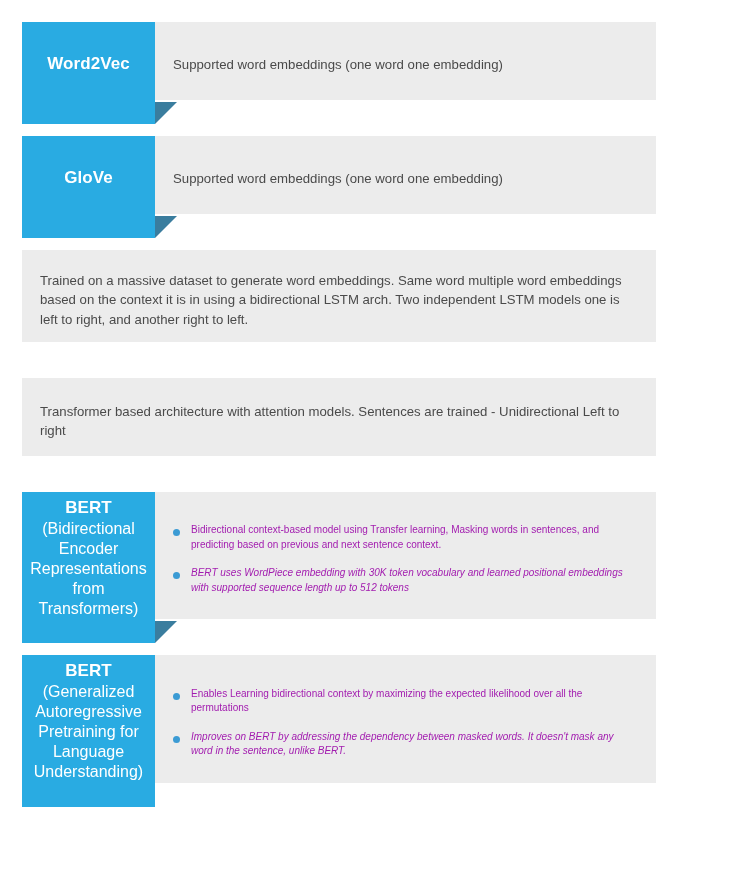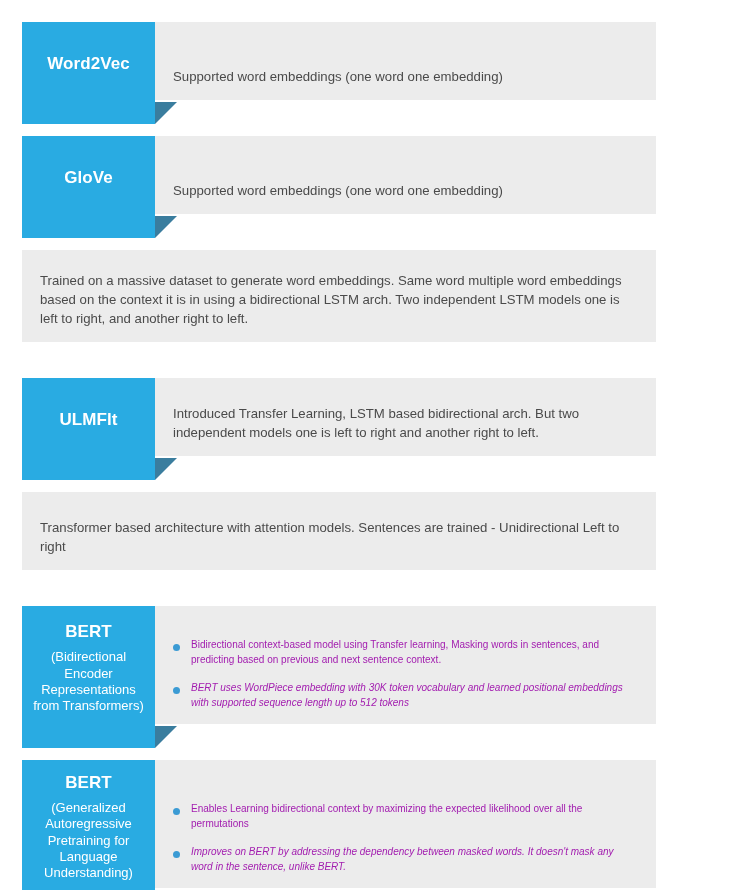--- a/index.html
+++ b/index.html
@@ -46,24 +46,24 @@
   }
 
   .label-title {
     font-size: 17px;
     font-weight: bold;
     line-height: 1.15;
     letter-spacing: 0.1px;
   }
 
   .label-sub {
-    font-size: 13px;
+    font-size: 16px;
     font-weight: normal;
     line-height: 1.25;
-    margin-top: 8px;
+    margin-top: 1px;
     padding: 0 4px;
   }
 
   
   .tail {
     position: absolute;
     right: -22px;
     bottom: 0;
     width: 0;
     height: 0;
@@ -72,22 +72,22 @@
     border-color: #3a7d9e transparent transparent transparent;
     z-index: 3;
   }
 
   
   .content {
     flex: 1 1 auto;
     background: #ececec;
     display: flex;
     flex-direction: column;
-    justify-content: flex-end;
-    padding: 14px 22px 14px 18px;
+    justify-content: center;
+    padding: 14px 22px 6px 18px;
     margin-bottom: 24px;
     min-height: 0;
   }
 
   .content p {
     font-size: 13.2px;
     line-height: 1.45;
     color: #4a4a4a;
   }
 
@@ -144,29 +144,20 @@
       <div class="content">
         <p>Supported word embeddings (one word one embedding)</p>
       </div>
     </div>
     <div class="row h-lg">
       <div class="content">
         <p>Trained on a massive dataset to generate word embeddings. Same word multiple word embeddings based on the context it is in using a bidirectional LSTM arch. Two independent LSTM models one is left to right, and another right to left.</p>
       </div>
     </div>
     <div class="row h-md">
-      <div class="label-box">
-        <div class="label-title">ULMFlt</div>
-        <span class="tail"></span>
-      </div>
-      <div class="content">
-        <p>Introduced Transfer Learning, LSTM based bidirectional arch. But two independent models one is left to right and another right to left.</p>
-      </div>
-    </div>
-    <div class="row h-md">
       <div class="content">
         <p>Transformer based architecture with attention models. Sentences are trained - Unidirectional Left to right</p>
       </div>
     </div>
     <div class="row h-xl">
       <div class="label-box">
         <div class="label-title">BERT</div>
         <div class="label-sub">(Bidirectional Encoder Representations from Transformers)</div>
         <span class="tail"></span>
       </div>

